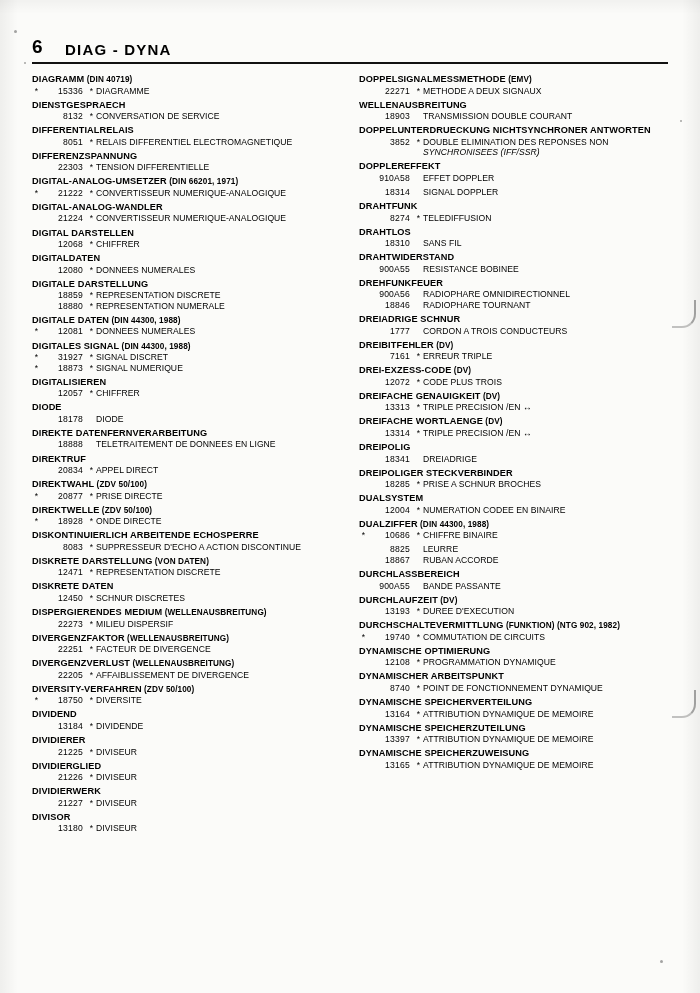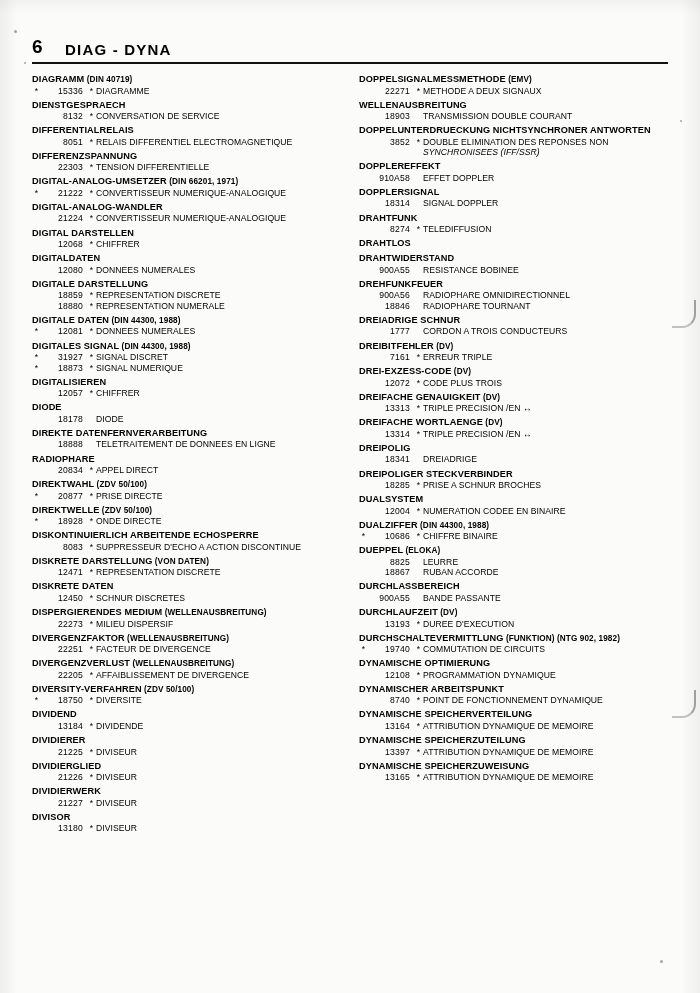--- a/index.html
+++ b/index.html
@@ -297,21 +297,21 @@
             <div class="term">DIREKTE DATENFERNVERARBEITUNG</div>
             <div class="sub">
               <span class="star"></span>
               <span class="num">18888</span>
               <span class="gap"></span>
               <span class="star"></span>
               <span class="fr">TELETRAITEMENT DE DONNEES EN LIGNE</span>
             </div>
           </div>
           <div class="entry">
-            <div class="term">RADIOPHARE</div>
+            <div class="term">DIREKTRUF</div>
             <div class="sub">
               <span class="star"></span>
               <span class="num">20834</span>
               <span class="gap"></span>
               <span class="star">*</span>
               <span class="fr">APPEL DIRECT</span>
             </div>
           </div>
           <div class="entry">
             <div class="term">DIREKTWAHL<span class="qual"> (ZDV 50/100)</span></div>
@@ -496,41 +496,47 @@
             <div class="term">DOPPLEREFFEKT</div>
             <div class="sub">
               <span class="star"></span>
               <span class="num">910A58</span>
               <span class="gap"></span>
               <span class="star"></span>
               <span class="fr">EFFET DOPPLER</span>
             </div>
           </div>
           <div class="entry">
-            <div class="term">DOPPLERSIGNAL</div>
             <div class="sub">
               <span class="star"></span>
               <span class="num">18314</span>
               <span class="gap"></span>
               <span class="star"></span>
               <span class="fr">SIGNAL DOPPLER</span>
             </div>
           </div>
           <div class="entry">
             <div class="term">DRAHTFUNK</div>
             <div class="sub">
               <span class="star"></span>
               <span class="num">8274</span>
               <span class="gap"></span>
               <span class="star">*</span>
               <span class="fr">TELEDIFFUSION</span>
             </div>
           </div>
           <div class="entry">
             <div class="term">DRAHTLOS</div>
+            <div class="sub">
+              <span class="star"></span>
+              <span class="num">18310</span>
+              <span class="gap"></span>
+              <span class="star"></span>
+              <span class="fr">SANS FIL</span>
+            </div>
           </div>
           <div class="entry">
             <div class="term">DRAHTWIDERSTAND</div>
             <div class="sub">
               <span class="star"></span>
               <span class="num">900A55</span>
               <span class="gap"></span>
               <span class="star"></span>
               <span class="fr">RESISTANCE BOBINEE</span>
             </div>
@@ -636,21 +642,20 @@
             <div class="term">DUALZIFFER<span class="qual"> (DIN 44300, 1988)</span></div>
             <div class="sub">
               <span class="star">*</span>
               <span class="num">10686</span>
               <span class="gap"></span>
               <span class="star">*</span>
               <span class="fr">CHIFFRE BINAIRE</span>
             </div>
           </div>
           <div class="entry">
-            <div class="term">DUEPPEL<span class="qual"> (ELOKA)</span></div>
             <div class="sub">
               <span class="star"></span>
               <span class="num">8825</span>
               <span class="gap"></span>
               <span class="star"></span>
               <span class="fr">LEURRE</span>
             </div>
             <div class="sub">
               <span class="star"></span>
               <span class="num">18867</span>

